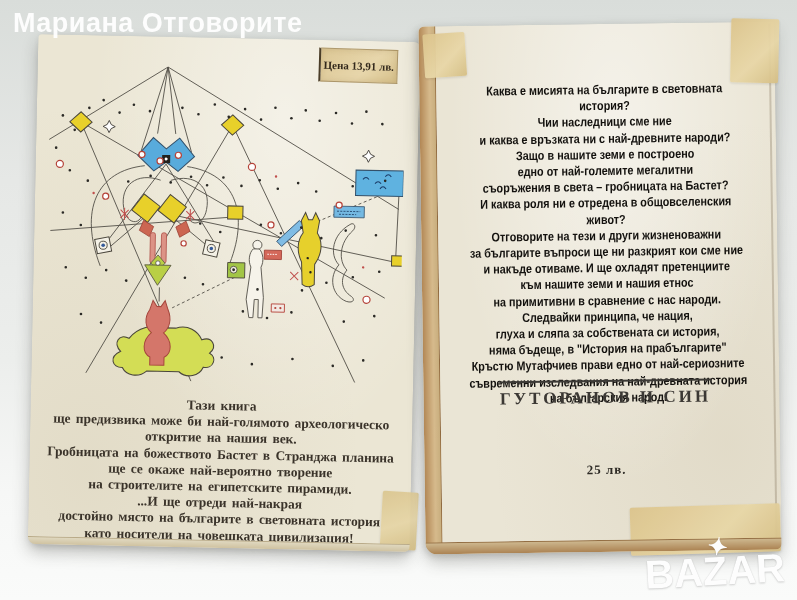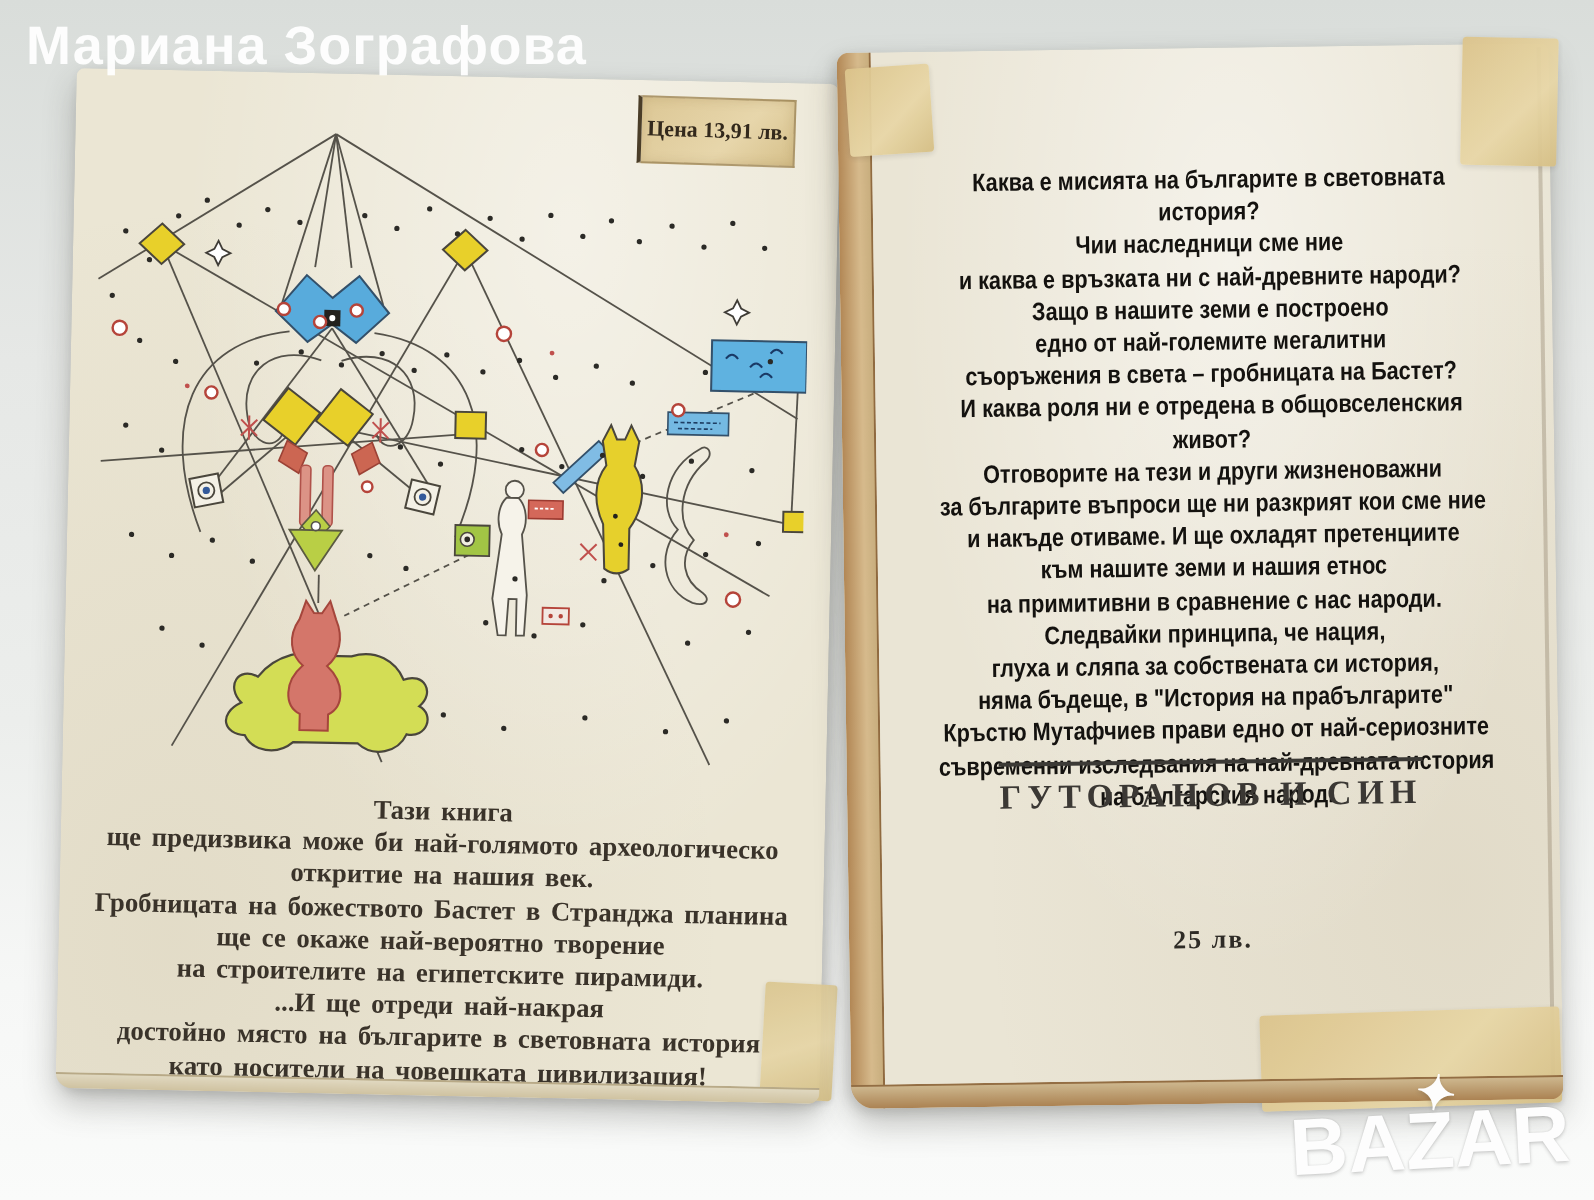--- a/index.html
+++ b/index.html
@@ -336,18 +336,18 @@
     </div>
 
     <div class="rb-publisher">
       <div class="rb-rule"></div>
       <div class="rb-publisher-name">ГУТОРАНОВ И СИН</div>
     </div>
 
     <div class="rb-price">25 лв.</div>
   </div>
 
-  <div class="watermark">Мариана Зографова</div>
+  <div class="watermark">Мариана Отговорите</div>
   <div class="bazar">
     <span class="bazar-star">✦</span><span>BAZAR</span>
   </div>
 
 </div>
 
 </body></html>

